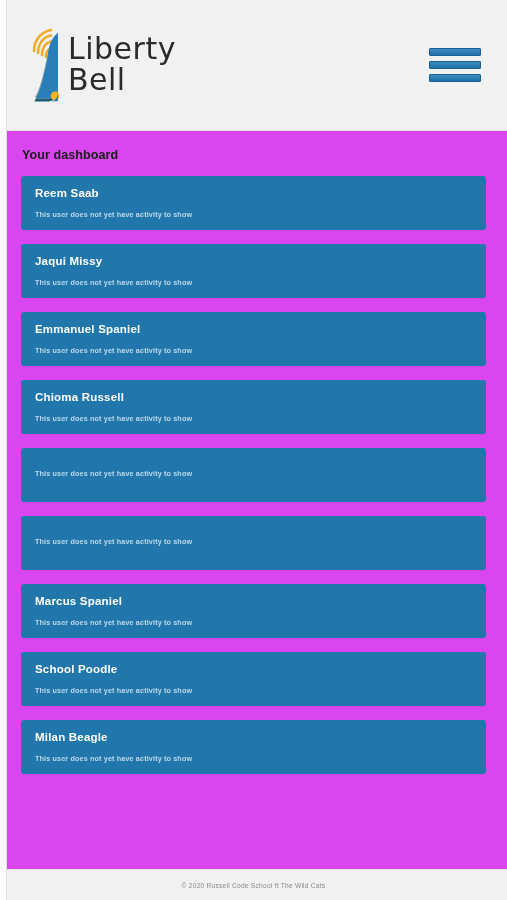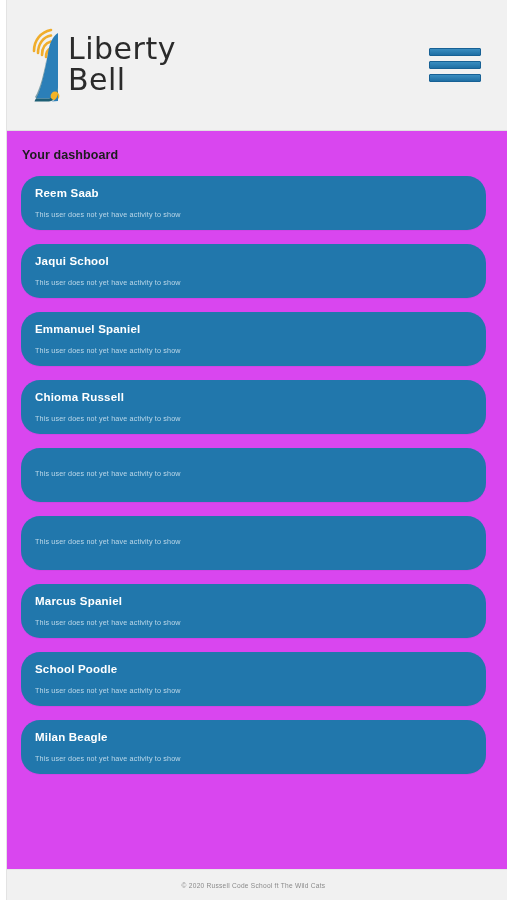--- a/index.html
+++ b/index.html
@@ -115,40 +115,40 @@
     letter-spacing: 0.1px;
   }
 
   .card-list {
     margin: 14px 0 0 0;
     padding: 0;
     list-style: none;
   }
   .user-card {
     background: #2177ac;
-    border-radius: 19px;
+    border-radius: 3px;
     height: 54px;
     margin-bottom: 14px;
     padding: 11px 14px 0 14px;
     box-sizing: border-box;
     cursor: pointer;
     box-shadow: 0 1px 0 rgba(0,0,0,0.04);
   }
   .user-card .card-name {
     color: #ffffff;
     font-size: 11.5px;
     font-weight: bold;
     letter-spacing: 0.2px;
     margin: 0;
     line-height: 1.1;
   }
   .user-card .card-sub {
     color: #bcd8e9;
     font-size: 7.2px;
-    font-weight: normal;
+    font-weight: bold;
     letter-spacing: 0.15px;
     margin: 11px 0 0 0;
     line-height: 1.1;
   }
 
   
   .site-footer {
     flex: 0 0 auto;
     height: 30px;
     background: #f1f1f1;
@@ -203,21 +203,21 @@
 
   <main class="main">
     <h1 class="page-title">Your dashboard</h1>
 
     <ul class="card-list">
       <li class="user-card">
         <p class="card-name">Reem Saab</p>
         <p class="card-sub">This user does not yet have activity to show</p>
       </li>
       <li class="user-card">
-        <p class="card-name">Jaqui School</p>
+        <p class="card-name">Jaqui Missy</p>
         <p class="card-sub">This user does not yet have activity to show</p>
       </li>
       <li class="user-card">
         <p class="card-name">Emmanuel Spaniel</p>
         <p class="card-sub">This user does not yet have activity to show</p>
       </li>
       <li class="user-card">
         <p class="card-name">Chioma Russell</p>
         <p class="card-sub">This user does not yet have activity to show</p>
       </li>

